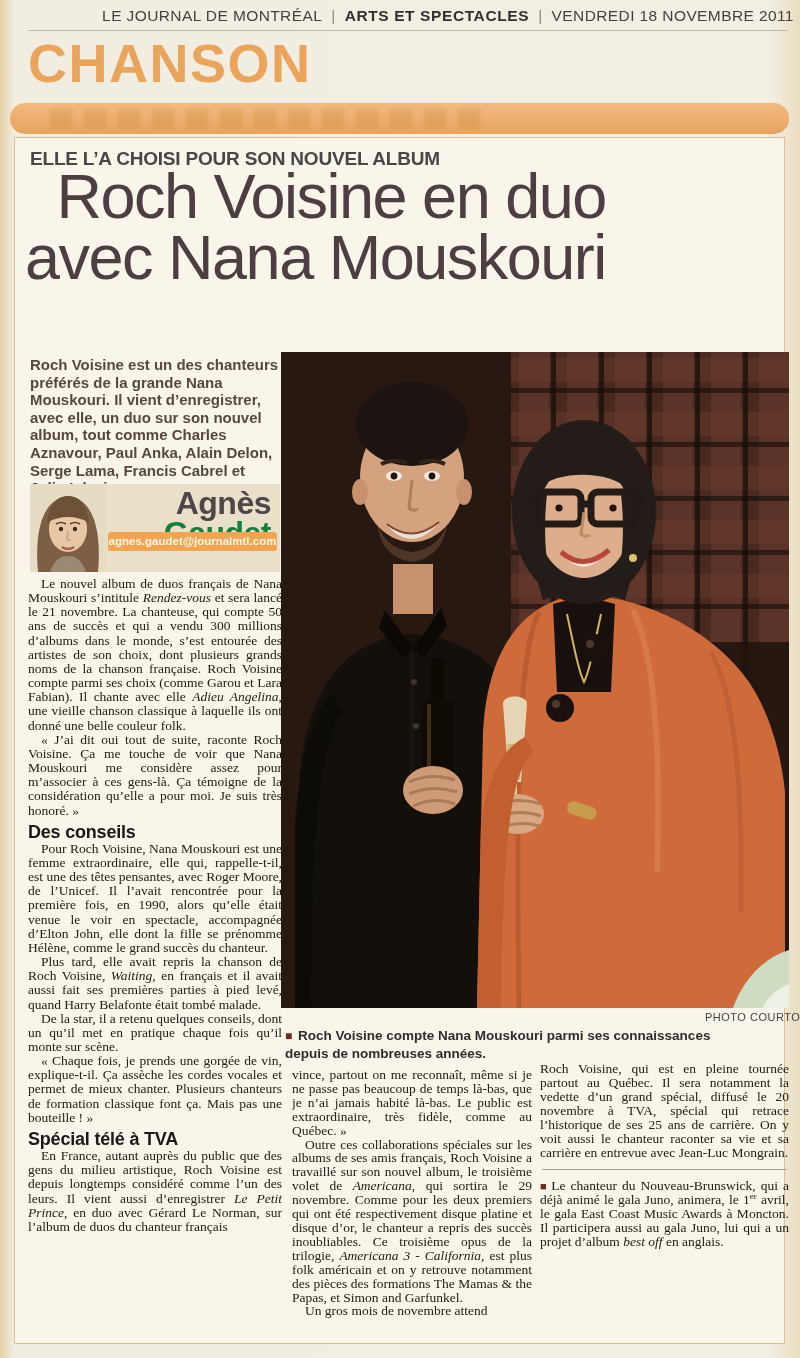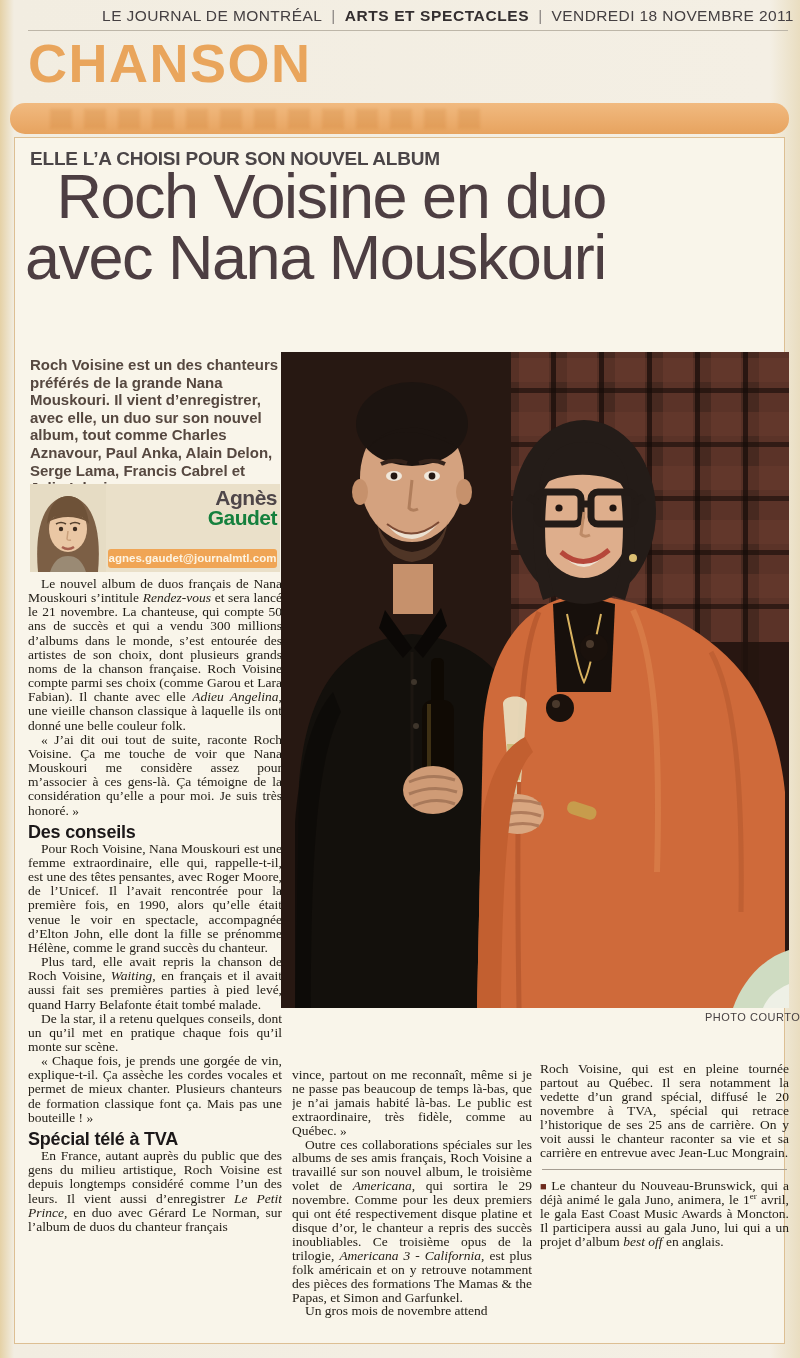--- a/index.html
+++ b/index.html
@@ -24,25 +24,25 @@
                background:#f9f5ea;border:1px solid #ddbf93;box-sizing:border-box;}
   .kicker{position:absolute;left:30px;top:148px;font-size:19px;font-weight:600;color:#4b4547;letter-spacing:-.2px;}
   .headline{position:absolute;left:25px;top:166px;margin:0;font-weight:400;font-size:63px;line-height:.97;
             color:#4d3e42;letter-spacing:-1.5px;white-space:nowrap;text-align:right;}
   .hl-line{display:block;}
   .lead{position:absolute;left:30px;top:356px;width:252px;margin:0;font-weight:bold;font-size:15px;
         line-height:17.6px;color:#564840;}
   
   .byline-box{position:absolute;left:30px;top:484px;width:250px;height:88px;background:#eae0c9;overflow:hidden;}
   .byline-photo{position:absolute;left:0;top:0;display:block;}
-  .byline-names{position:absolute;right:3px;top:4px;text-align:right;font-weight:900;font-size:21px;
+  .byline-names{position:absolute;right:9px;top:4px;text-align:right;font-weight:900;font-size:32px;
                 line-height:.95;letter-spacing:-.5px;}
   .byline-first{color:#4e4649;}
   .byline-last{color:#15803d;text-align:center;}
-  .byline-email{position:absolute;left:78px;right:3px;bottom:4px;height:19px;background:#f0a555;border-radius:3px;
+  .byline-email{position:absolute;left:78px;right:3px;bottom:21px;height:19px;background:#f0a555;border-radius:3px;
                 font-weight:bold;font-size:11.5px;line-height:19px;color:#fdf4e3;text-align:center;}
   
   .photo-fig{position:absolute;left:281px;top:352px;width:508px;height:656px;margin:0;background:#241712;}
   .photo-fig svg{display:block;}
   .photo-credit{position:absolute;left:281px;top:1011px;width:508px;text-align:right;font-size:11px;
                 color:#453f41;letter-spacing:.5px;padding-left:34px;}
   .caption{position:absolute;left:285px;top:1027px;width:470px;font-weight:bold;font-size:13.5px;
            line-height:17px;color:#302b2d;}
   .sq{color:#6e2a1c;font-family:"Liberation Sans",sans-serif;font-size:11px;}
   .caption .sq{font-size:12px;margin-right:2px;}
@@ -213,20 +213,21 @@
         <rect x="286" y="452" width="30" height="13" rx="6" fill="#c79c4c" transform="rotate(18 301 458)"></rect>
         <path d="M196,656 L200,470 C208,420 224,395 244,385 L252,400 C232,420 222,470 220,656 Z" fill="#c25f30"></path>
       </g>
       <path d="M508,656 L508,598 C482,606 462,628 452,656 Z" fill="#cfdcc2"></path>
       <path d="M508,656 L508,632 C494,638 486,646 482,656 Z" fill="#eef0e6"></path>
     </svg>
   </figure>
 
   <div class="photo-credit">PHOTO COURTOISIE</div>
 
+  <div class="caption"><span class="sq">■</span> <span>Roch Voisine compte Nana Mouskouri parmi ses connaissances depuis de nombreuses années.</span></div>
 
   <div class="col col1">
       <p class="body-p"><span>Le nouvel album de duos français de Nana Mouskouri s’intitule </span><em>Rendez-vous</em><span> et sera lancé le 21 novembre. La chanteuse, qui compte 50 ans de succès et qui a vendu 300 millions d’albums dans le monde, s’est entourée des artistes de son choix, dont plusieurs grands noms de la chanson française. Roch Voisine compte parmi ses choix (comme Garou et Lara Fabian). Il chante avec elle </span><em>Adieu Angelina</em><span>, une vieille chanson classique à laquelle ils ont donné une belle couleur folk.</span></p>
       <p class="body-p"><span>« J’ai dit oui tout de suite, raconte Roch Voisine. Ça me touche de voir que Nana Mouskouri me considère assez pour m’associer à ces gens-là. Ça témoigne de la considération qu’elle a pour moi. Je suis très honoré. »</span></p>
       <h3 class="col-head">Des conseils</h3>
       <p class="body-p"><span>Pour Roch Voisine, Nana Mouskouri est une femme extraordinaire, elle qui, rappelle-t-il, est une des têtes pensantes, avec Roger Moore, de l’Unicef. Il l’avait rencontrée pour la première fois, en 1990, alors qu’elle était venue le voir en spectacle, accompagnée d’Elton John, elle dont la fille se prénomme Hélène, comme le grand succès du chanteur.</span></p>
       <p class="body-p"><span>Plus tard, elle avait repris la chanson de Roch Voisine, </span><em>Waiting</em><span>, en français et il avait aussi fait ses premières parties à pied levé, quand Harry Belafonte était tombé malade.</span></p>
       <p class="body-p"><span>De la star, il a retenu quelques conseils, dont un qu’il met en pratique chaque fois qu’il monte sur scène.</span></p>
       <p class="body-p"><span>« Chaque fois, je prends une gorgée de vin, explique-t-il. Ça assèche les cordes vocales et permet de mieux chanter. Plusieurs chanteurs de formation classique font ça. Mais pas une bouteille ! »</span></p>
       <h3 class="col-head">Spécial télé à TVA</h3>

